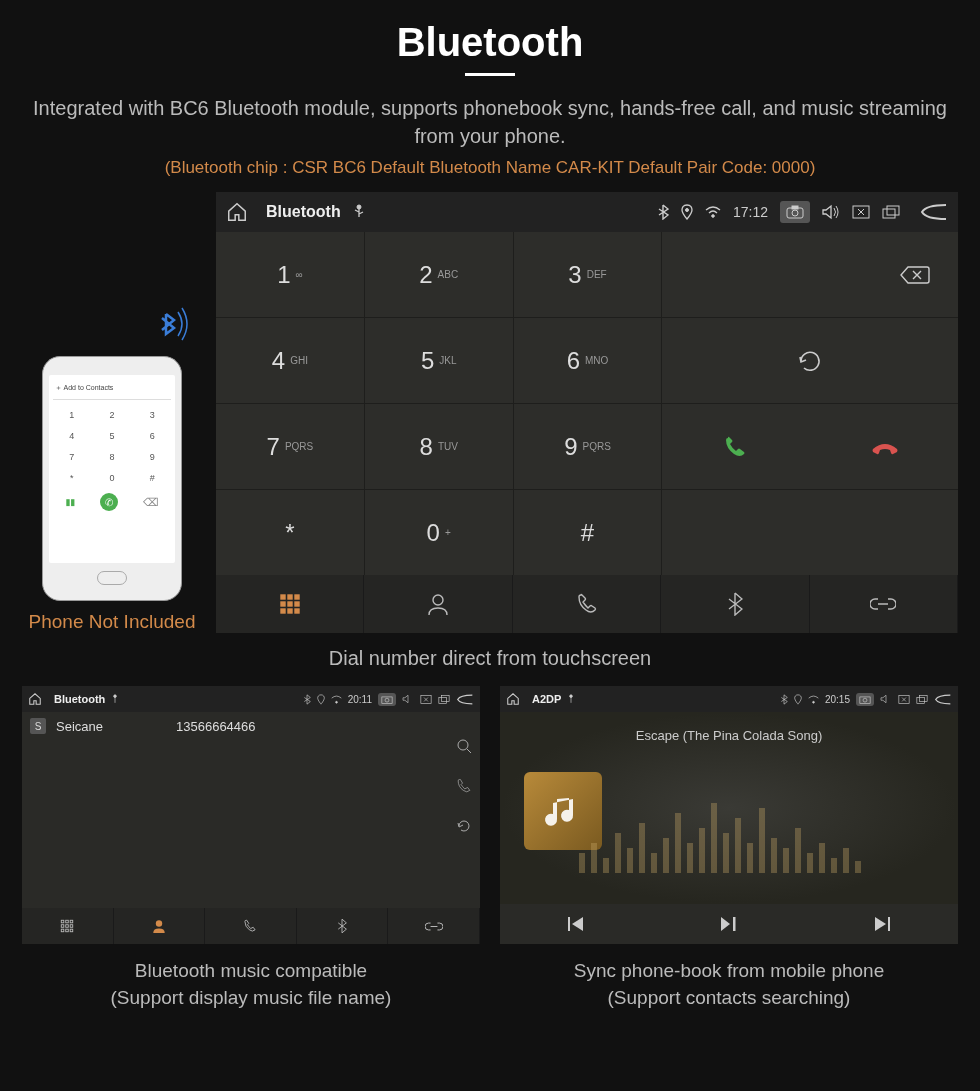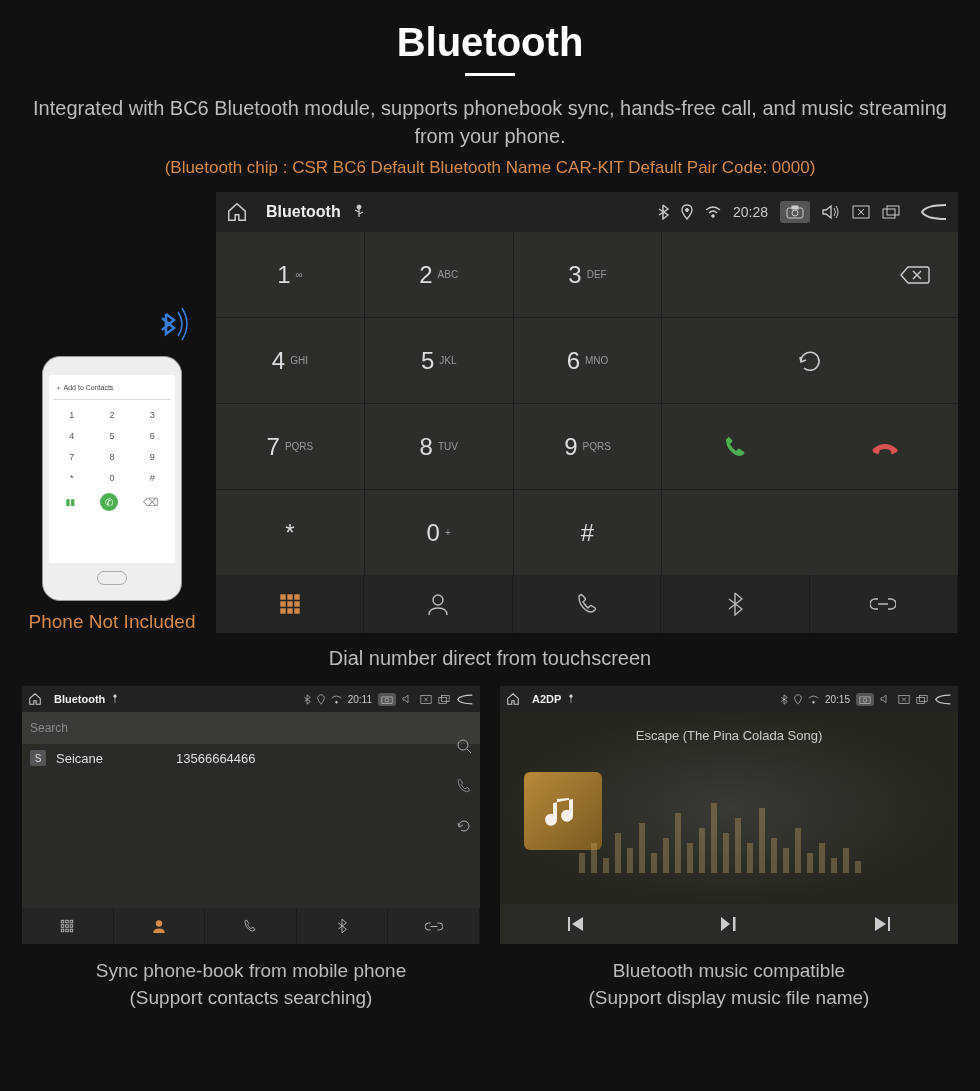--- a/index.html
+++ b/index.html
@@ -308,21 +308,21 @@
             <path d="M6 1 C2 1 1 4 1 6 C1 9 6 15 6 15 C6 15 11 9 11 6 C11 4 10 1 6 1 Z" fill="none" stroke="#ccc" stroke-width="1.3"></path>
             <circle cx="6" cy="6" r="1.5" fill="#ccc"></circle>
           </svg>
         </span>
       <span class="sb-icon">
           <svg width="16" height="12" viewBox="0 0 16 12">
             <path d="M1 4 Q8 -2 15 4 M4 7 Q8 3 12 7" stroke="#ccc" fill="none" stroke-width="1.3"></path>
             <circle cx="8" cy="10" r="1.3" fill="#ccc"></circle>
           </svg>
         </span>
-      <span>20:28</span>
+      <span>17:12</span>
       <span class="sb-icon sb-cam">
           <svg width="18" height="14" viewBox="0 0 18 14">
             <rect x="1" y="3" width="16" height="10" rx="2" fill="none" stroke="#ccc"></rect>
             <circle cx="9" cy="8" r="3" fill="none" stroke="#ccc"></circle>
             <rect x="6" y="1" width="6" height="3" fill="#ccc"></rect>
           </svg>
         </span>
       <span class="sb-icon">
           <svg width="18" height="16" viewBox="0 0 18 16">
             <path d="M1 6 H4 L9 2 V14 L4 10 H1 Z" fill="none" stroke="#ccc" stroke-width="1.3"></path>
@@ -523,23 +523,20 @@
             <rect x="5" y="1" width="12" height="9" fill="none" stroke="#ccc"></rect>
           </svg>
         </span>
       <span class="sb-icon">
           <svg width="18" height="11" viewBox="0 0 28 18">
             <path d="M26 2 Q6 2 2 9 Q6 16 26 16" fill="none" stroke="#ccc" stroke-width="2"></path>
           </svg>
         </span>
     </div>
     <div class="phonebook-body">
-      <div class="search-row">
-          <span>Search</span>
-        </div>
       <div class="contact-row">
         <span class="contact-initial">S</span>
         <span style="width:110px;">Seicane</span>
         <span>13566664466</span>
       </div>
       <div class="side-icons">
         <span><svg width="16" height="16" viewBox="0 0 16 16">
               <circle cx="7" cy="7" r="5"></circle>
               <path d="M11 11 L15 15"></path>
             </svg></span>
@@ -705,20 +702,20 @@
             <path d="M2 1 L13 8 L2 15 Z"></path>
             <rect x="15" y="1" width="2" height="14"></rect>
           </svg>
         </div>
     </div>
   </div>
 </div>
 
 <div class="lower-captions">
   <div>
+    <span>Bluetooth music compatible</span><br>
+    <span>(Support display music file name)</span>
+  </div>
+  <div>
     <span>Sync phone-book from mobile phone</span><br>
     <span>(Support contacts searching)</span>
   </div>
-  <div>
-    <span>Bluetooth music compatible</span><br>
-    <span>(Support display music file name)</span>
-  </div>
 </div>
 
 </body></html>

